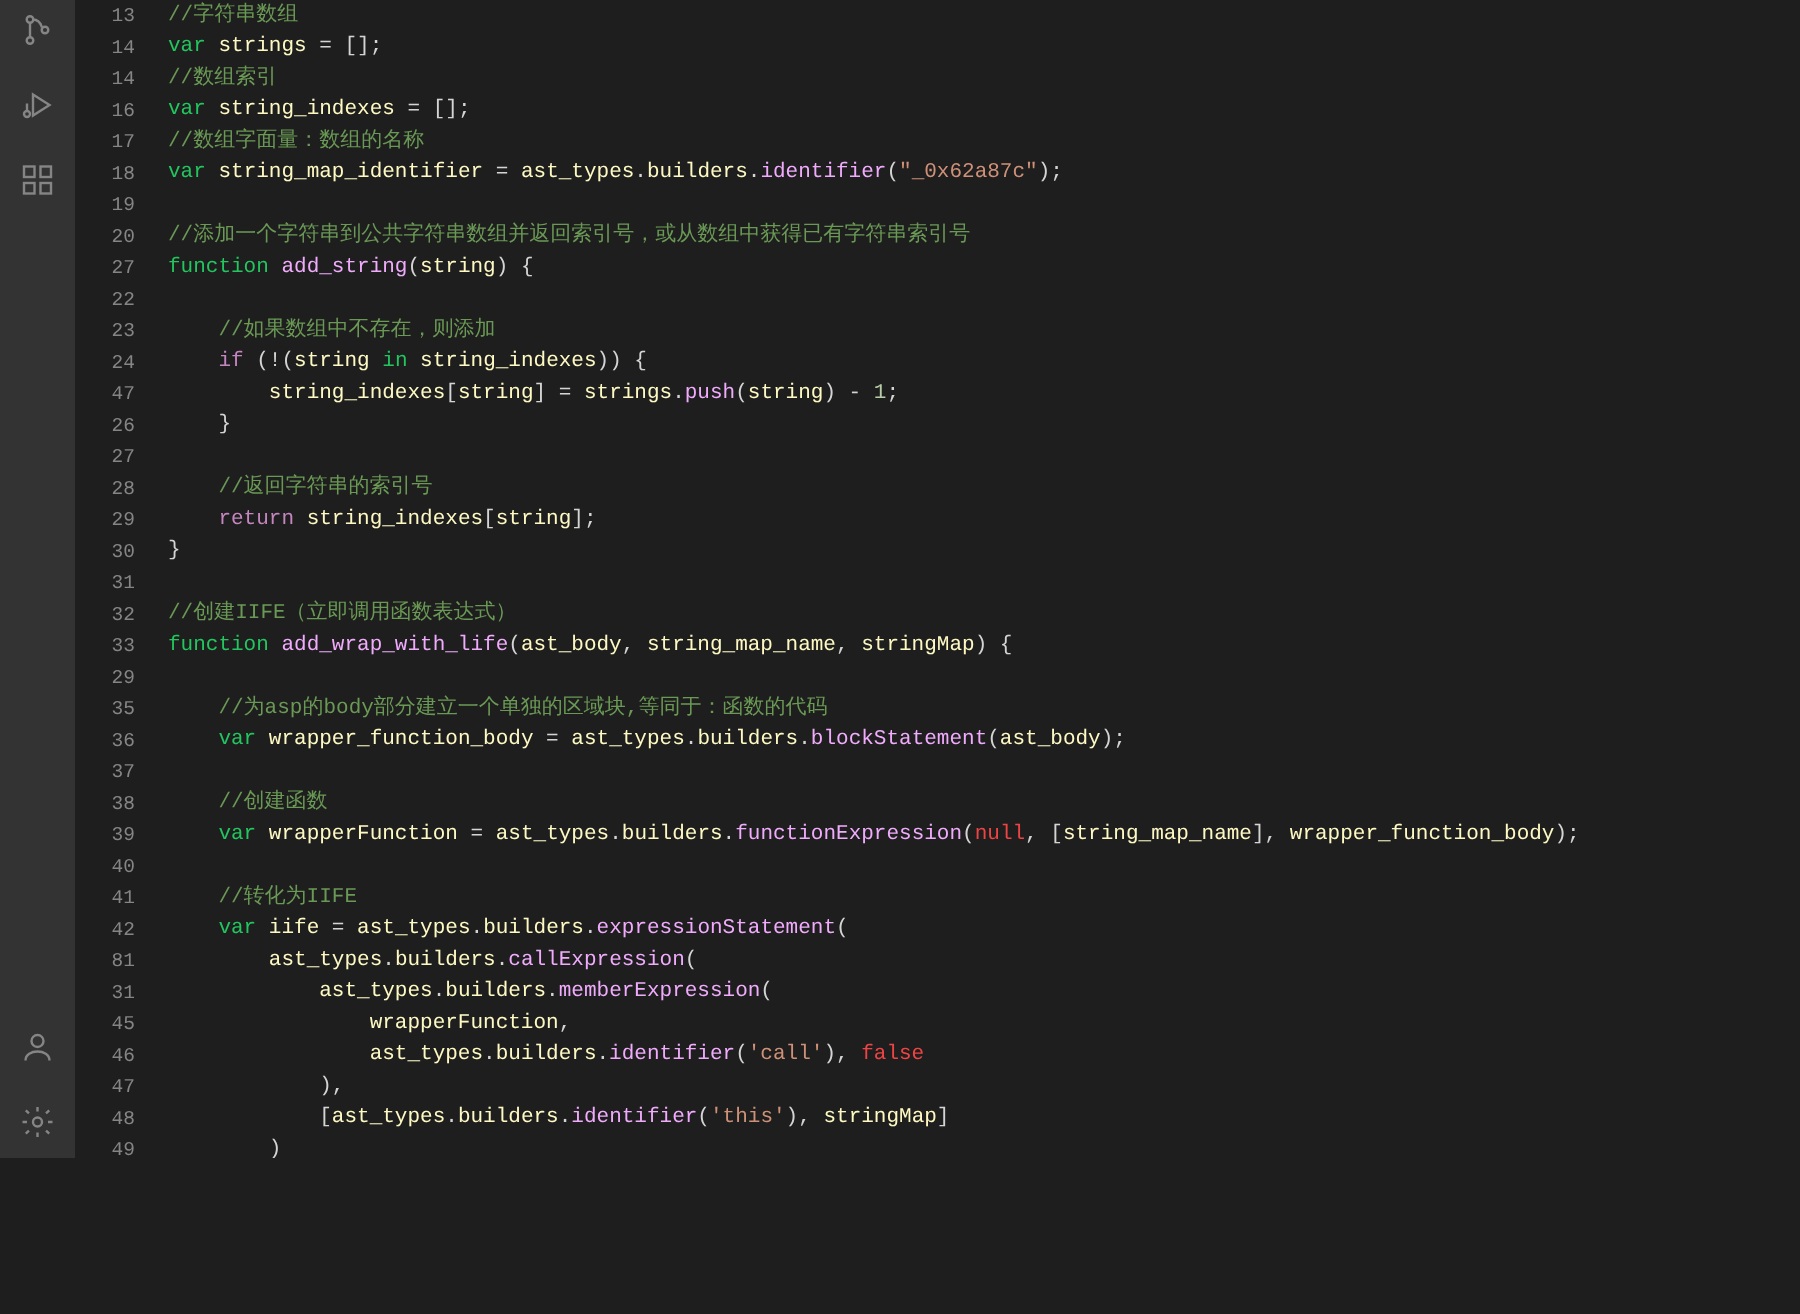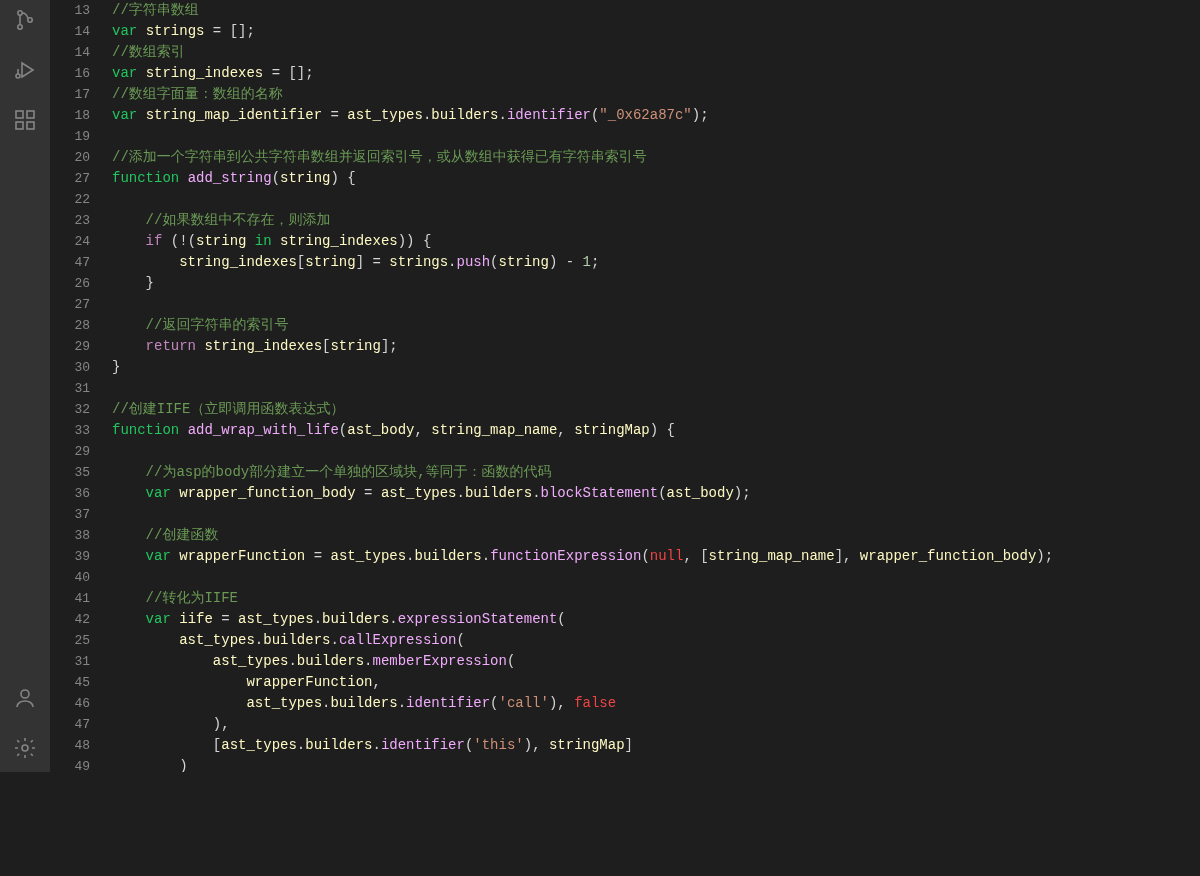--- a/index.html
+++ b/index.html
@@ -127,21 +127,21 @@
         <div class="ln">33</div>
         <div class="ln">29</div>
         <div class="ln">35</div>
         <div class="ln">36</div>
         <div class="ln">37</div>
         <div class="ln">38</div>
         <div class="ln">39</div>
         <div class="ln">40</div>
         <div class="ln">41</div>
         <div class="ln">42</div>
-        <div class="ln">25</div>
+        <div class="ln">81</div>
         <div class="ln">31</div>
         <div class="ln">45</div>
         <div class="ln">46</div>
         <div class="ln">47</div>
         <div class="ln">48</div>
         <div class="ln">49</div>
         <div class="ln">50</div>
         <div class="ln">51</div>
         <div class="ln">52</div>
         <div class="ln">53</div>

